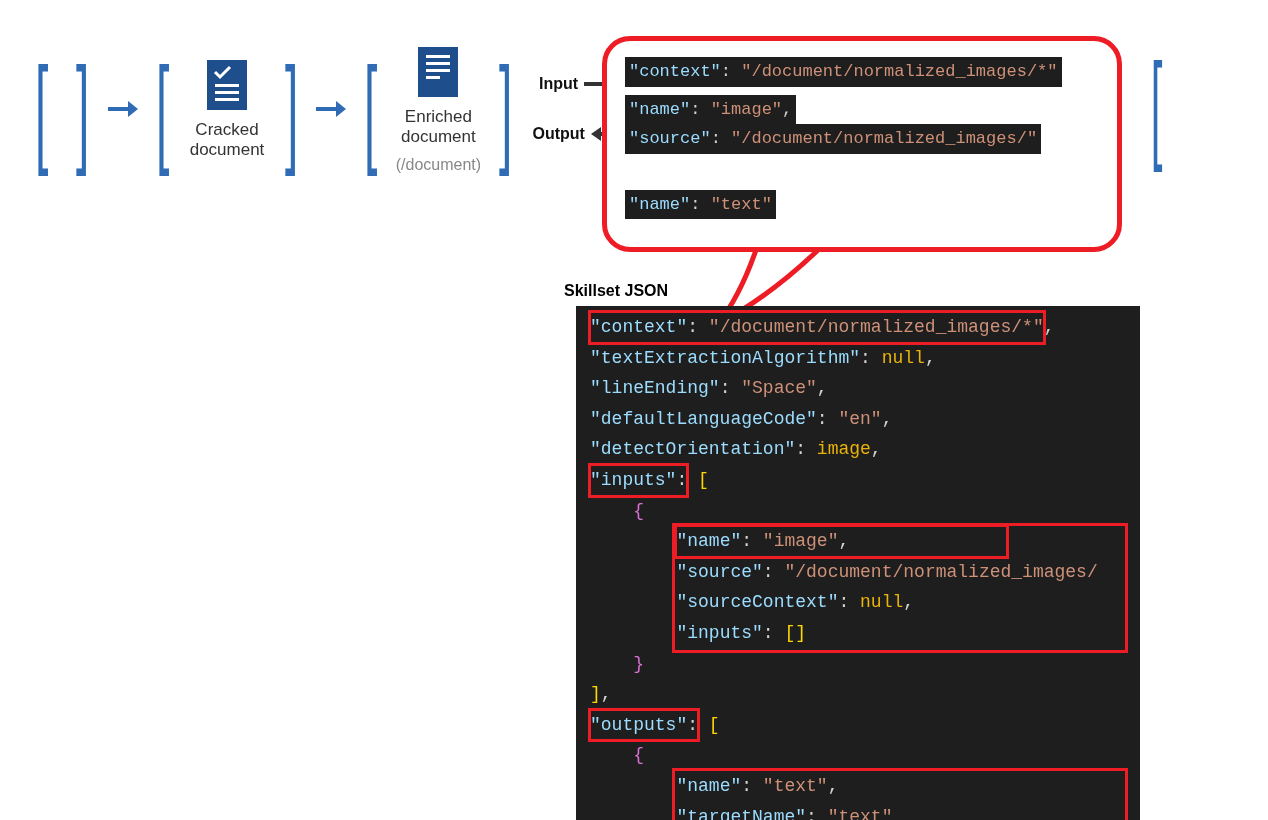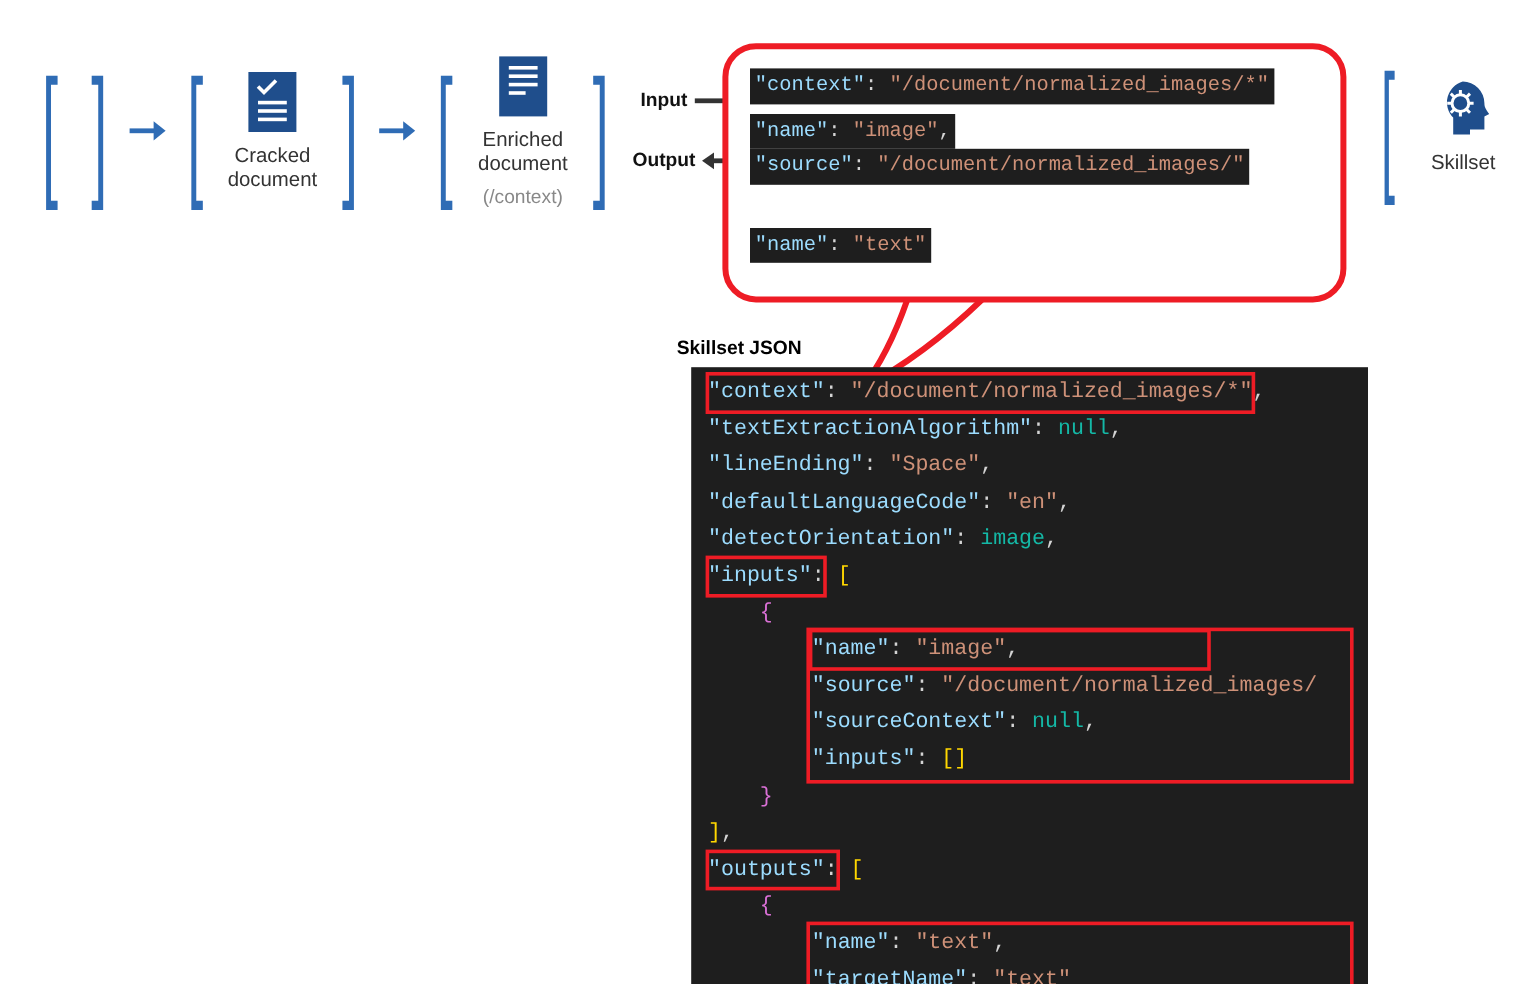--- a/index.html
+++ b/index.html
@@ -162,21 +162,21 @@
     line-height: 1.5;
     white-space: pre;
   }
   .code-block {
     display: inline-block;
     margin-bottom: 8px;
   }
   .k { color: #9cdcfe; }
   .s { color: #ce9178; }
   .p { color: #d4d4d4; }
-  .n { color: #14b8a6; }
+  .n { color: #eab308; }
   
   .json-title {
     position: absolute;
     top: 282px;
     left: 564px;
     font-weight: bold;
     font-size: 16px;
   }
   .json-panel {
     position: absolute;
@@ -243,21 +243,21 @@
     <span class="doc-icon">
       <svg width="44" height="54" viewBox="0 0 44 54">
         <rect x="2" y="2" width="40" height="50" fill="#1f4e8c"></rect>
         <rect x="10" y="10" width="24" height="3" fill="#fff"></rect>
         <rect x="10" y="17" width="24" height="3" fill="#fff"></rect>
         <rect x="10" y="24" width="24" height="3" fill="#fff"></rect>
         <rect x="10" y="31" width="14" height="3" fill="#fff"></rect>
       </svg>
     </span>
     <div class="stage-label">Enriched<br>document</div>
-    <div class="stage-sub">(/context)</div>
+    <div class="stage-sub">(/document)</div>
   </div>
   <span class="bracket-r">]</span>
 
   <div class="io-col" style="margin-left:2px;">
     <div class="io-row">
       <span class="io-label">Input</span>
       <div class="arrow-fwd"></div>
     </div>
     <div class="io-row">
       <span class="io-label">Output</span>
@@ -278,39 +278,20 @@
     <span class="code-line"><span class="k">"source"</span><span class="p">: </span><span class="s">"/document/normalized_images/"</span></span>
   </div>
   <div style="height:28px"></div>
   <div class="code-block">
     <span class="code-line"><span class="k">"name"</span><span class="p">: </span><span class="s">"text"</span></span>
   </div>
 </div>
 
 <div class="skillset-side">
   <span class="bracket-l" style="transform:scaleX(0.35);">[</span>
-  <div class="stage">
-    <span class="skill-icon">
-      <svg width="52" height="54" viewBox="0 0 52 54">
-        <path d="M26 4 a18 18 0 0 1 18 18 c0 4 2 6 4 9 l-4 2 v11 h-12 v4 h-14 v-14 a18 18 0 0 1 8 -30 z" fill="#1f4e8c"></path>
-        <circle cx="24" cy="22" r="7" fill="none" stroke="#fff" stroke-width="2.5"></circle>
-        <g stroke="#fff" stroke-width="2.5">
-          <line x1="24" y1="11" x2="24" y2="15"></line>
-          <line x1="24" y1="29" x2="24" y2="33"></line>
-          <line x1="13" y1="22" x2="17" y2="22"></line>
-          <line x1="31" y1="22" x2="35" y2="22"></line>
-          <line x1="16" y1="14" x2="19" y2="17"></line>
-          <line x1="29" y1="27" x2="32" y2="30"></line>
-          <line x1="32" y1="14" x2="29" y2="17"></line>
-          <line x1="19" y1="27" x2="16" y2="30"></line>
-        </g>
-      </svg>
-    </span>
-    <div class="stage-label">Skillset</div>
-  </div>
 
 </div>
 
 <div class="json-title">Skillset JSON</div>
 <div class="json-panel">
   <div class="json-line"><span class="hl"><span class="k">"context"</span><span class="p">: </span><span class="s">"/document/normalized_images/*"</span></span><span class="p">,</span></div>
   <div class="json-line"><span class="k">"textExtractionAlgorithm"</span><span class="p">: </span><span class="n">null</span><span class="p">,</span></div>
   <div class="json-line"><span class="k">"lineEnding"</span><span class="p">: </span><span class="s">"Space"</span><span class="p">,</span></div>
   <div class="json-line"><span class="k">"defaultLanguageCode"</span><span class="p">: </span><span class="s">"en"</span><span class="p">,</span></div>
   <div class="json-line"><span class="k">"detectOrientation"</span><span class="p">: </span><span class="n">image</span><span class="p">,</span></div>

